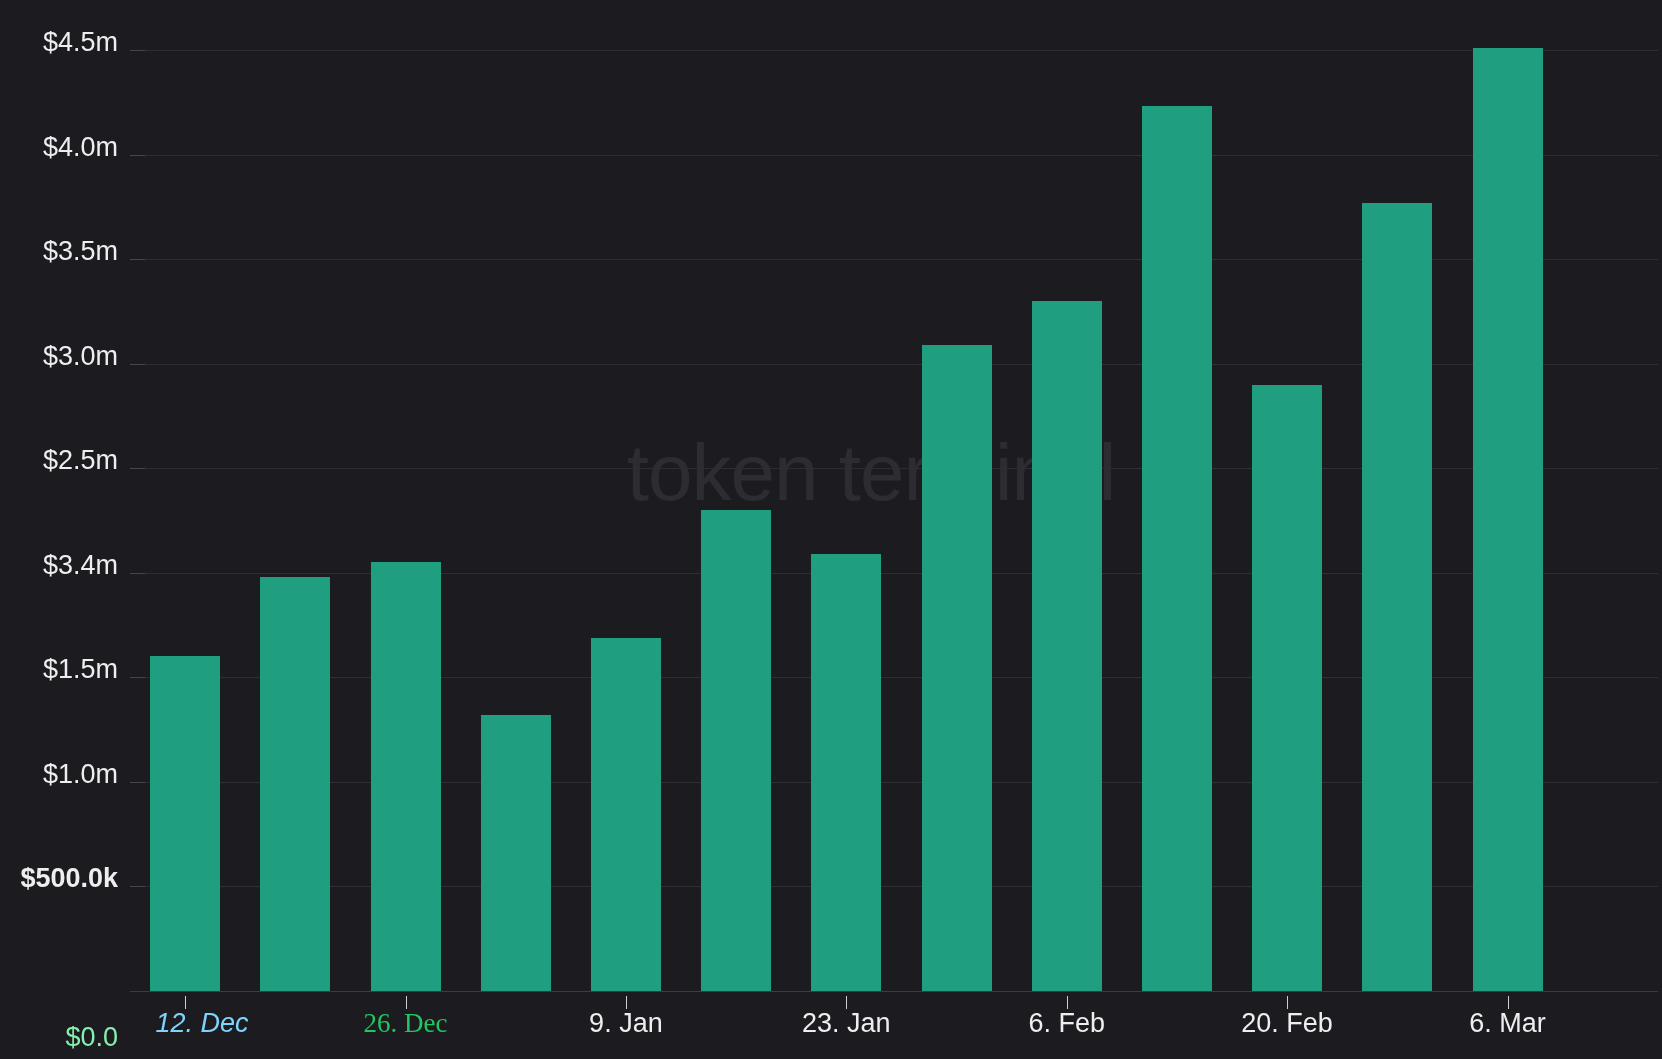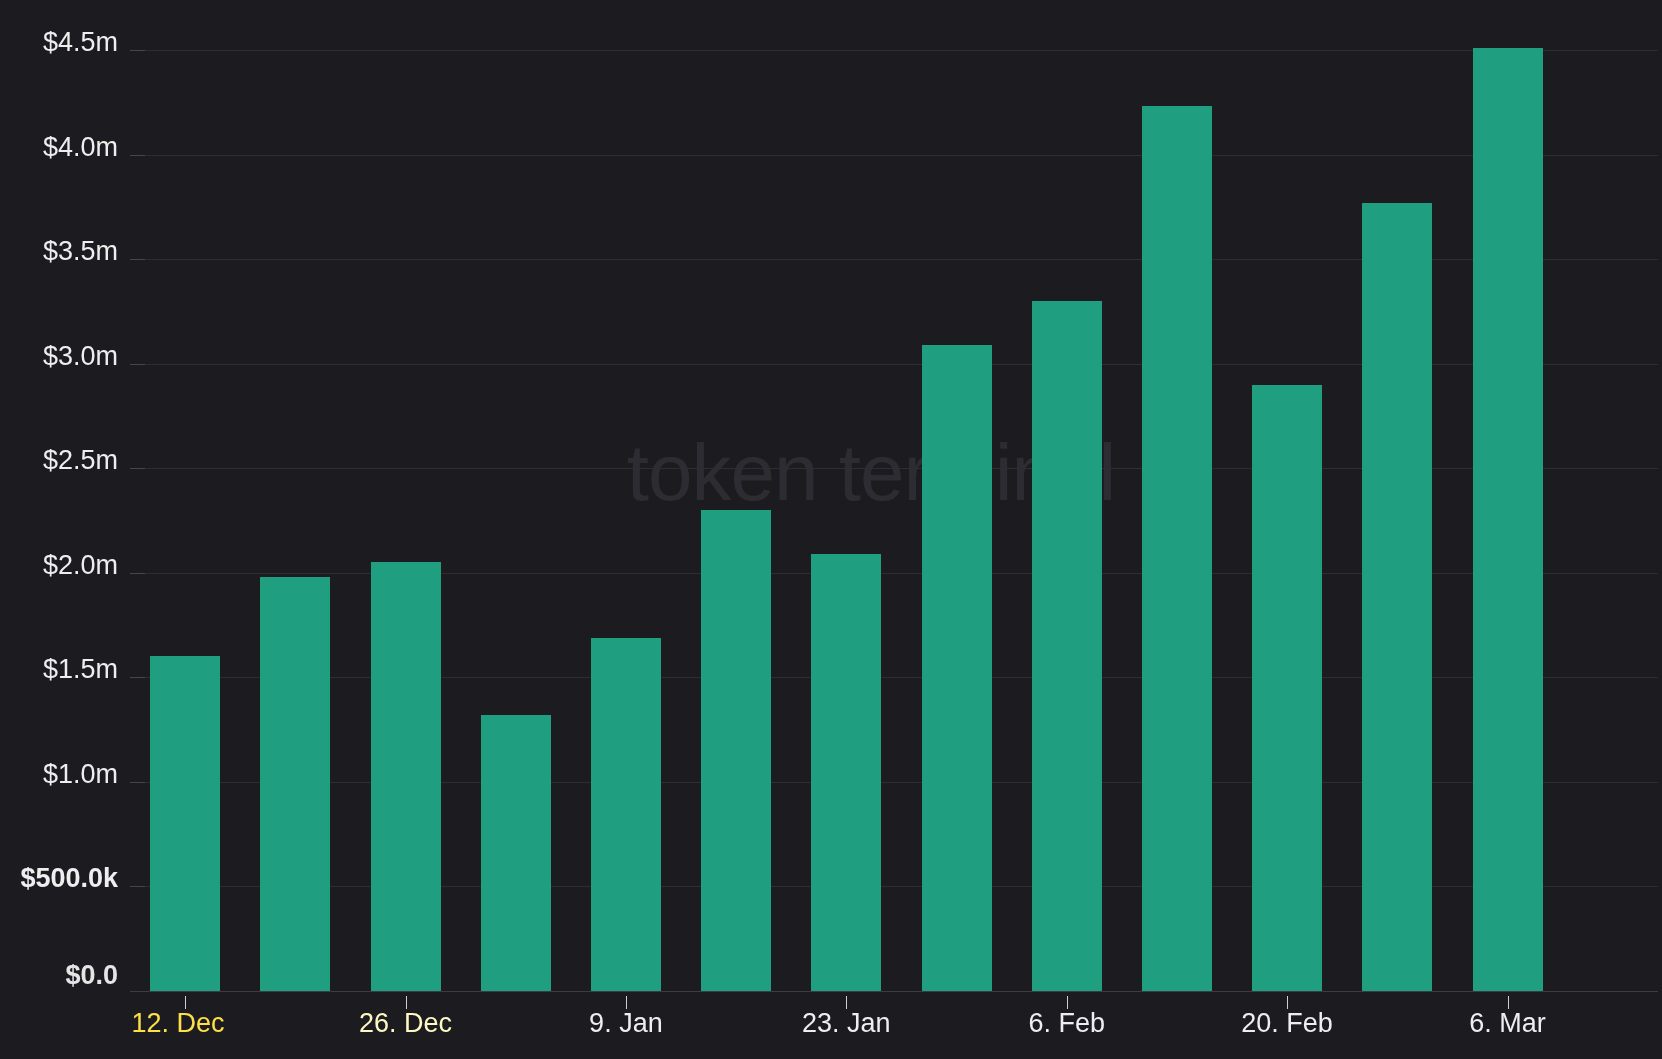--- a/index.html
+++ b/index.html
@@ -99,25 +99,25 @@
       <div class="gridline" style="top: 363.67px; background: rgb(46, 45, 52);"></div>
       <div class="y-tick" style="top: 363.67px; background: rgb(70, 69, 76);"></div>
       <div class="gridline" style="top: 259.115px; background: rgb(46, 45, 52);"></div>
       <div class="y-tick" style="top: 259.115px; background: rgb(70, 69, 76);"></div>
       <div class="gridline" style="top: 154.56px; background: rgb(46, 45, 52);"></div>
       <div class="y-tick" style="top: 154.56px; background: rgb(70, 69, 76);"></div>
       <div class="gridline" style="top: 50.005px; background: rgb(46, 45, 52);"></div>
       <div class="y-tick" style="top: 50.005px; background: rgb(70, 69, 76);"></div>
     </div>
   <div id="ylabel-layer">
-      <div class="y-label" style="top: 959px; color: #e5e5e5; font-weight: bold;">$0.0</div>
+      <div class="y-label" style="top: 1021px; color: #86efac;">$0.0</div>
       <div class="y-label" style="top: 862.445px; color: rgb(238, 238, 239); font-weight: bold;">$500.0k</div>
       <div class="y-label" style="top: 757.89px; color: rgb(238, 238, 239);">$1.0m</div>
       <div class="y-label" style="top: 653.335px; color: rgb(238, 238, 239);">$1.5m</div>
-      <div class="y-label" style="top: 548.78px; color: rgb(238, 238, 239);">$2.0m</div>
+      <div class="y-label" style="top: 548.78px; color: rgb(238, 238, 239);">$3.4m</div>
       <div class="y-label" style="top: 444.225px; color: rgb(238, 238, 239);">$2.5m</div>
       <div class="y-label" style="top: 339.67px; color: rgb(238, 238, 239);">$3.0m</div>
       <div class="y-label" style="top: 235.115px; color: rgb(238, 238, 239); text-align: right;">$3.5m</div>
       <div class="y-label" style="top: 130.56px; color: rgb(238, 238, 239);">$4.0m</div>
       <div class="y-label" style="top: 26.005px; color: rgb(238, 238, 239);">$4.5m</div>
     </div>
   <div id="bars-layer">
       <div class="bar" style="left: 150.1px; width: 70px; height: 334.576px; background: rgb(31, 159, 127);"></div>
       <div class="bar" style="left: 260.3px; width: 70px; height: 414.038px; background: rgb(31, 159, 127);"></div>
       <div class="bar" style="left: 370.5px; width: 70px; height: 428.675px; background: rgb(31, 159, 127);"></div>
@@ -136,21 +136,21 @@
   <div id="xtick-layer">
       <div class="x-tick" style="left: 185.1px; background: rgb(207, 207, 210);"></div>
       <div class="x-tick" style="left: 405.5px; background: rgb(207, 207, 210);"></div>
       <div class="x-tick" style="left: 625.9px; background: rgb(207, 207, 210);"></div>
       <div class="x-tick" style="left: 846.3px; background: rgb(207, 207, 210);"></div>
       <div class="x-tick" style="left: 1066.7px; background: rgb(207, 207, 210);"></div>
       <div class="x-tick" style="left: 1287.1px; background: rgb(207, 207, 210);"></div>
       <div class="x-tick" style="left: 1507.5px; background: rgb(207, 207, 210);"></div>
     </div>
   <div id="xlabel-layer">
-      <div class="x-label" style="left: 88px; color: #fde047;">12. Dec</div>
-      <div class="x-label" style="left: 315.5px; color: #fef9c3;">26. Dec</div>
+      <div class="x-label" style="left: 112px; color: #7dd3fc; font-style: italic;">12. Dec</div>
+      <div class="x-label" style="left: 315.5px; color: #22c55e; font-family: Liberation Serif, serif;">26. Dec</div>
       <div class="x-label" style="left: 535.9px; color: rgb(238, 238, 239);">9. Jan</div>
       <div class="x-label" style="left: 756.3px; color: rgb(238, 238, 239);">23. Jan</div>
       <div class="x-label" style="left: 976.7px; color: rgb(238, 238, 239);">6. Feb</div>
       <div class="x-label" style="left: 1197.1px; color: rgb(238, 238, 239);">20. Feb</div>
       <div class="x-label" style="left: 1417.5px; color: rgb(238, 238, 239);">6. Mar</div>
     </div>
 </div>
 
 </body></html>

